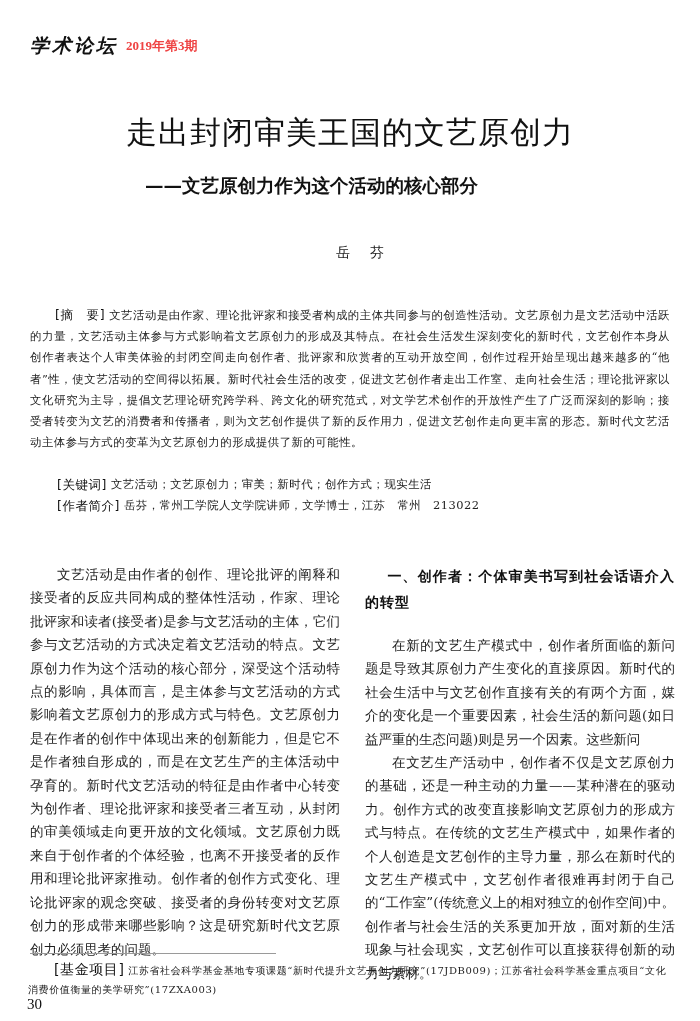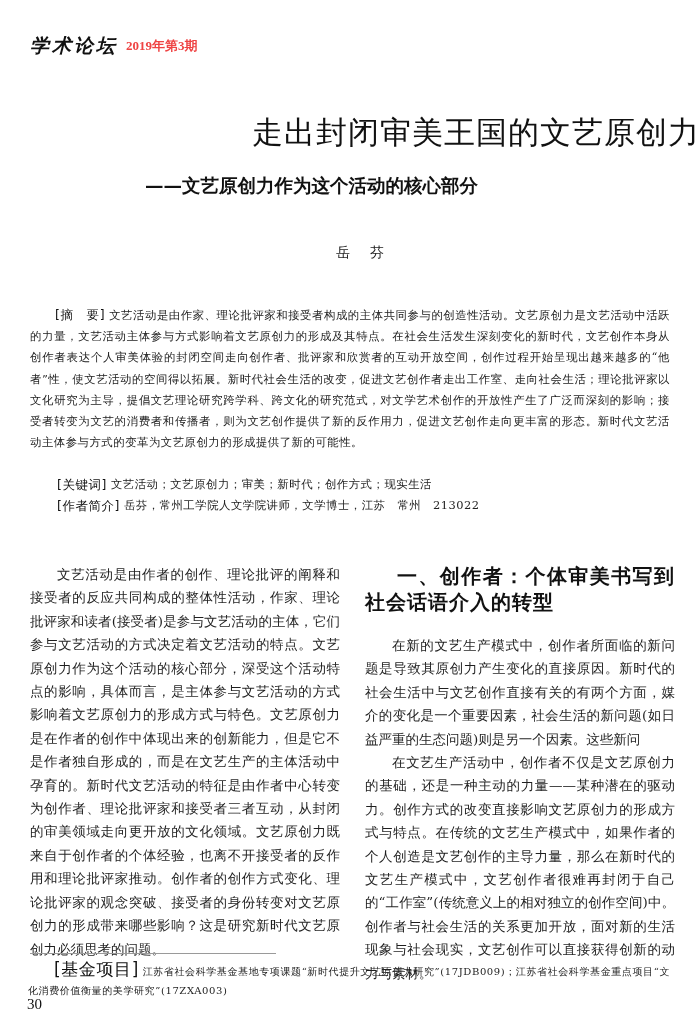--- a/index.html
+++ b/index.html
@@ -1,38 +1,38 @@
 <!DOCTYPE html>
 <html><head>
 <meta charset="utf-8">
 <style>
   html, body { margin: 0; padding: 0; background: #ffffff; }
   body { width: 700px; height: 1021px; position: relative; overflow: hidden; color: #1a1a1a;
          font-family: "DejaVu Serif", "Liberation Serif", serif; }
   .journal-header { position: absolute; left: 30px; top: 34px; height: 24px; display: flex; align-items: center; }
   .journal-logo { font-family: "DejaVu Serif", serif; font-style: italic; font-weight: bold; font-size: 19px; letter-spacing: 3px; color: #111; }
   .journal-issue { font-family: "Liberation Serif", serif; font-weight: bold; font-size: 13px; margin-left: 8px; color: #ef4444; }
-  .title { position: absolute; left: 0; width: 700px; top: 112px; text-align: right; font-family: "DejaVu Sans", sans-serif;
+  .title { position: absolute; left: 0; width: 700px; top: 112px; text-align: center; font-family: "DejaVu Sans", sans-serif;
            font-size: 31px; letter-spacing: 1px; color: #111; }
   .subtitle { position: absolute; left: 145px; top: 173px; font-family: "DejaVu Serif", serif; font-weight: bold; font-size: 18.5px; color: #111; }
   .author { position: absolute; left: 0; width: 700px; top: 244px; text-align: center; font-family: "DejaVu Serif", serif; font-size: 14px; letter-spacing: 20px; padding-left: 20px; color: #222; }
   .abstract { position: absolute; left: 30px; width: 640px; top: 304px; font-size: 11.4px; line-height: 21.2px; text-align: justify; text-align-last: left; color: #222; letter-spacing: 0.5px; }
   .abstract .label, .meta .label { font-family: "DejaVu Sans", sans-serif; font-size: 12.5px; color: #111; }
   .abstract p { margin: 0; text-indent: 2.2em; }
   .meta { position: absolute; left: 57px; width: 620px; top: 474px; font-size: 11.4px; line-height: 21.2px; color: #222; letter-spacing: 0.5px; }
   .meta-row { display: flex; white-space: nowrap; }
   .num { font-family: "Liberation Serif", serif; font-size: 13px; }
   .col { position: absolute; top: 563px; width: 310px; font-size: 13.5px; line-height: 23.4px; text-align: justify; color: #1f1f1f; }
   .col p { margin: 0; text-indent: 2em; }
   .col-left { left: 30px; }
   .col-right { left: 365px; }
-  .section-heading { font-family: "DejaVu Sans", sans-serif; font-size: 20px; font-weight: bold; line-height: 26px; text-indent: 1.6em; margin: 0 0 19px 0; color: #111; letter-spacing: 1px; }
+  .section-heading { font-family: "DejaVu Sans", sans-serif; font-size: 14px; font-weight: bold; line-height: 26px; text-indent: 1.6em; margin: 0 0 19px 0; color: #111; letter-spacing: 1px; }
   .fund-rule { position: absolute; left: 30px; top: 953px; width: 246px; border-top: 1px solid #9a9a9a; }
   .fund { position: absolute; left: 28px; width: 645px; top: 960px; font-size: 10px; line-height: 19px; color: #222; letter-spacing: 0.6px; }
-  .fund .label { font-family: "DejaVu Sans", sans-serif; font-size: 17px; color: #111; margin-top: 40px; }
+  .fund .label { font-family: "DejaVu Sans", sans-serif; font-size: 14px; color: #111; margin-top: 40px; }
   .fund p { margin: 0; text-indent: 2.6em; }
   .page-number { position: absolute; left: 27px; top: 996px; font-family: "Liberation Serif", serif; font-size: 15px; color: #111; }
 </style>
 </head>
 <body>
 
 <div class="journal-header">
   <span class="journal-logo">学术论坛</span>
   <span class="journal-issue">2019年第3期</span>
 </div>

